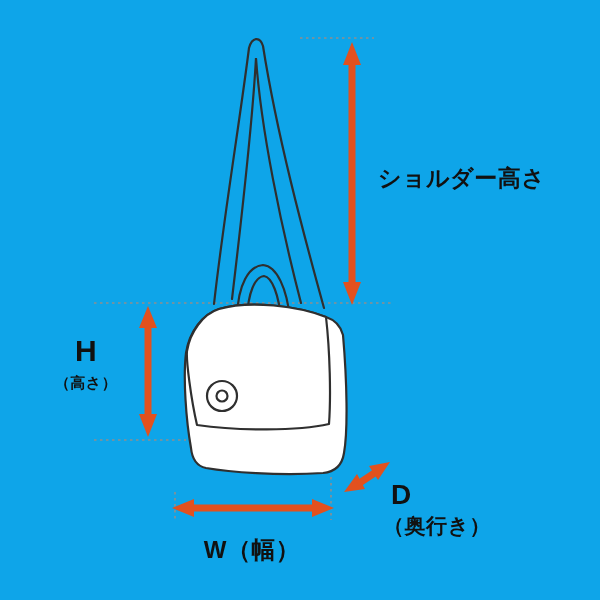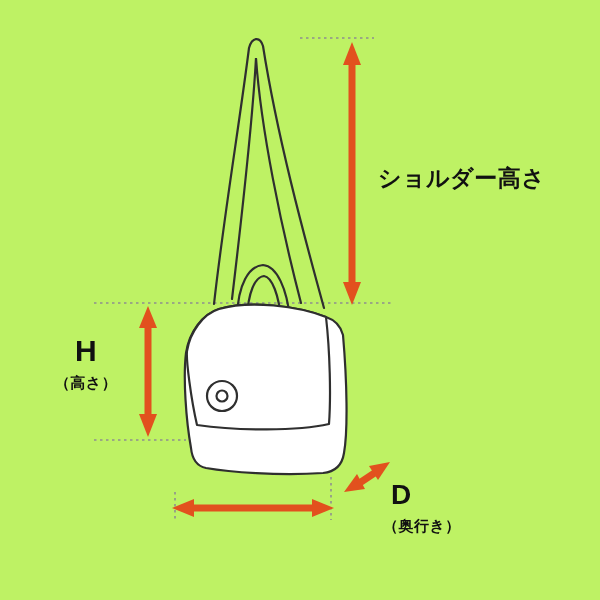--- a/index.html
+++ b/index.html
@@ -1,34 +1,34 @@
 <!DOCTYPE html>
 <html><head>
 <meta charset="utf-8">
 <style>
   html,body{margin:0;padding:0;background:#fff;}
   .stage{
-    position:relative;width:600px;height:600px;background:#bef264;overflow:hidden;
+    position:relative;width:600px;height:600px;background:#0ea5e9;overflow:hidden;
     font-family:"Liberation Sans","DejaVu Sans",sans-serif;color:#111;
   }
   .stage svg{position:absolute;left:0;top:0;}
   .dotted{fill:none;stroke:#8f8f8f;stroke-width:1.6;stroke-dasharray:2.5 3.5;}
   .line{fill:none;stroke:#2f2f2f;stroke-width:2.2;stroke-linecap:round;}
   .panel{fill:#ffffff;stroke:#2f2f2f;stroke-width:2.2;stroke-linejoin:round;}
   .arrow{fill:#e2511e;}
   .arrow-stem{fill:none;stroke:#e2511e;stroke-width:7;}
   .lbl{position:absolute;font-weight:600;letter-spacing:0.5px;white-space:nowrap;}
   .shoulder-label{left:378px;top:163px;font-size:23px;}
   .h-label{left:14px;top:334px;width:144px;text-align:center;}
   .h-label .abbr{font-size:30px;line-height:34px;}
   .h-label .sub{font-size:15px;line-height:30px;}
   .w-label{left:170px;top:534px;width:164px;text-align:center;font-size:24px;}
   .d-label{left:383px;top:479px;}
   .d-label .abbr{font-size:28px;line-height:32px;margin-left:8px;}
-  .d-label .sub{font-size:15px;line-height:30px;}
+  .d-label .sub{font-size:21px;line-height:30px;}
 </style>
 </head>
 <body>
 
 <div class="stage">
 
   <svg width="600" height="600" viewBox="0 0 600 600">
 
     <g>
       <path class="dotted" d="M300 38 H374"></path>
@@ -82,19 +82,20 @@
     </g>
   </svg>
 
   <div class="lbl shoulder-label">ショルダー高さ</div>
 
   <div class="lbl h-label">
     <div class="abbr">H</div>
     <div class="sub">（高さ）</div>
   </div>
 
+  <div class="lbl w-label">W（幅）</div>
 
   <div class="lbl d-label">
     <div class="abbr">D</div>
     <div class="sub">（奥行き）</div>
   </div>
 
 </div>
 
 </body></html>

